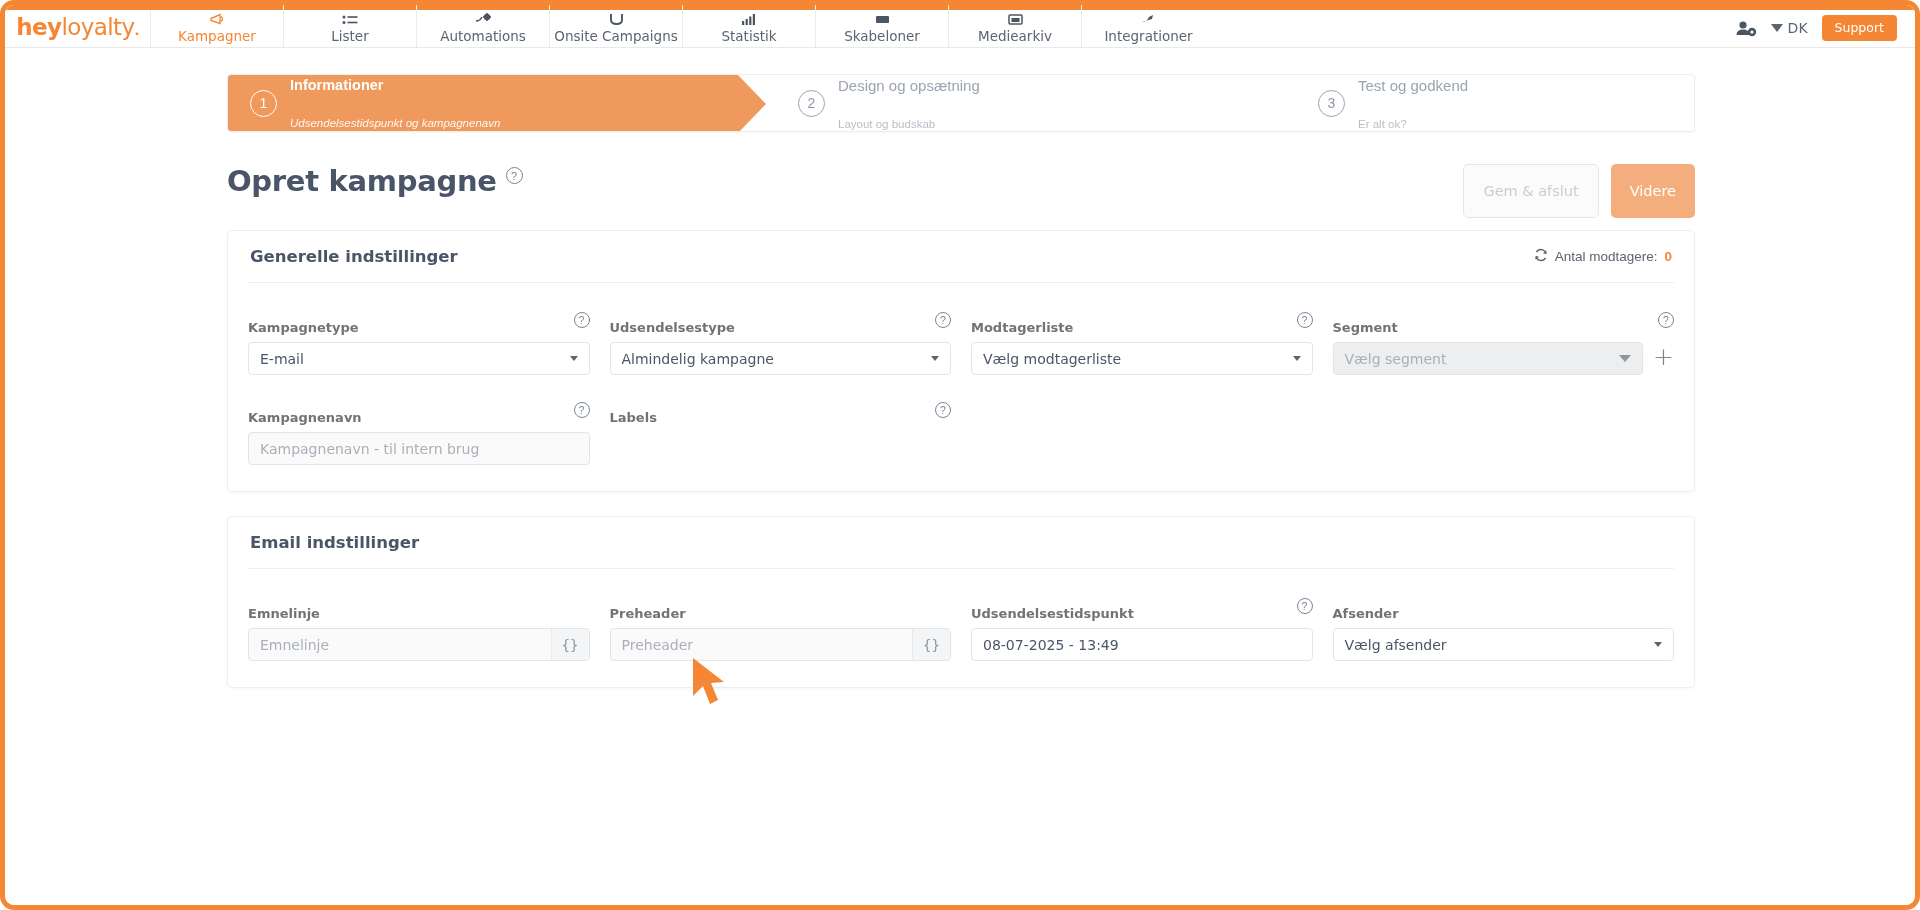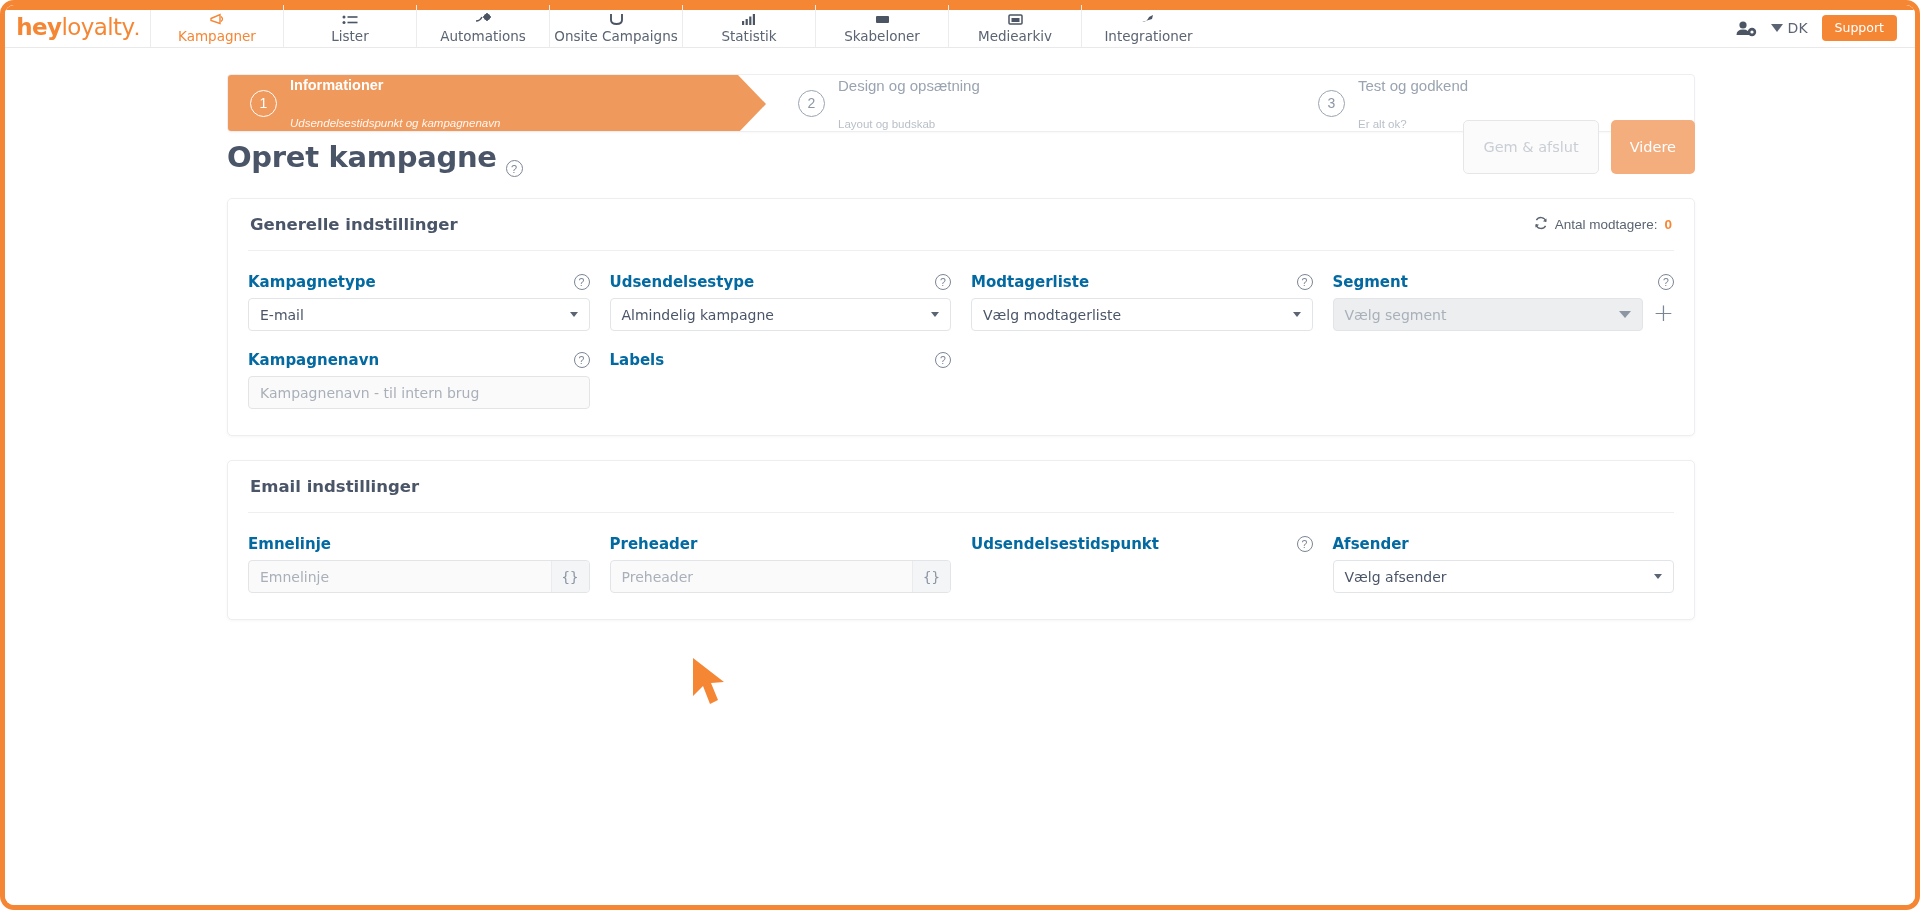--- a/index.html
+++ b/index.html
@@ -175,21 +175,22 @@
   .step.pending .step-num { border-color: #9aa4b1; color: #8d97a4; }
   .step-texts { display: flex; flex-direction: column; gap: 3px; }
   .step-title { font-size: 14.5px; font-weight: 700; }
   .step-sub { font-size: 11.5px; font-style: italic; opacity: .92; margin-top: 21px; }
   .step.pending .step-title { font-weight: 400; color: #9aa4b1; font-style: normal; font-size: 15px; }
   .step.pending .step-sub { color: #b3bac3; font-style: normal; font-size: 11.5px; }
 
   
   .title-row {
     display: flex;
-    align-items: flex-end;
+    align-items: flex-start;
+    margin-top: 32px;
     height: 42px;
   }
   .page-title {
     font-size: 29px;
     font-weight: 700;
     color: #4a5568;
     letter-spacing: -0.3px;
     font-family: "DejaVu Sans", sans-serif;
   }
   .help-circle {
@@ -265,24 +266,25 @@
     margin-top: 22px;
   }
   .field { display: flex; flex-direction: column; }
   .field-label-row {
     display: flex;
     align-items: center;
     margin-bottom: 7px;
     min-height: 18px;
   }
   .field-label {
-    font-size: 15px;
+    font-size: 13px;
     font-weight: 700;
-    color: #0369a1;
-    font-family: "DejaVu Sans", sans-serif;
+    color: #737373;
+    font-family: "DejaVu Sans", sans-serif;
+    margin-top: 15px;
   }
   .field-label-row .help-circle {
     margin-left: auto;
     top: 0;
     width: 16px; height: 16px;
     font-size: 10.5px;
   }
 
   .control {
     height: 33px;
@@ -621,20 +623,23 @@
             <span>Preheader</span>
             <span class="token-box">{}</span>
           </div>
         </div>
 
         <div class="field">
           <div class="field-label-row">
             <span class="field-label">Udsendelsestidspunkt</span>
             <span class="help-circle">?</span>
           </div>
+          <div class="control">
+            <span>08-07-2025 - 13:49</span>
+          </div>
         </div>
 
         <div class="field">
           <div class="field-label-row">
             <span class="field-label">Afsender</span>
           </div>
           <div class="control">
             <span>Vælg afsender</span>
             <span class="chev"></span>
           </div>

